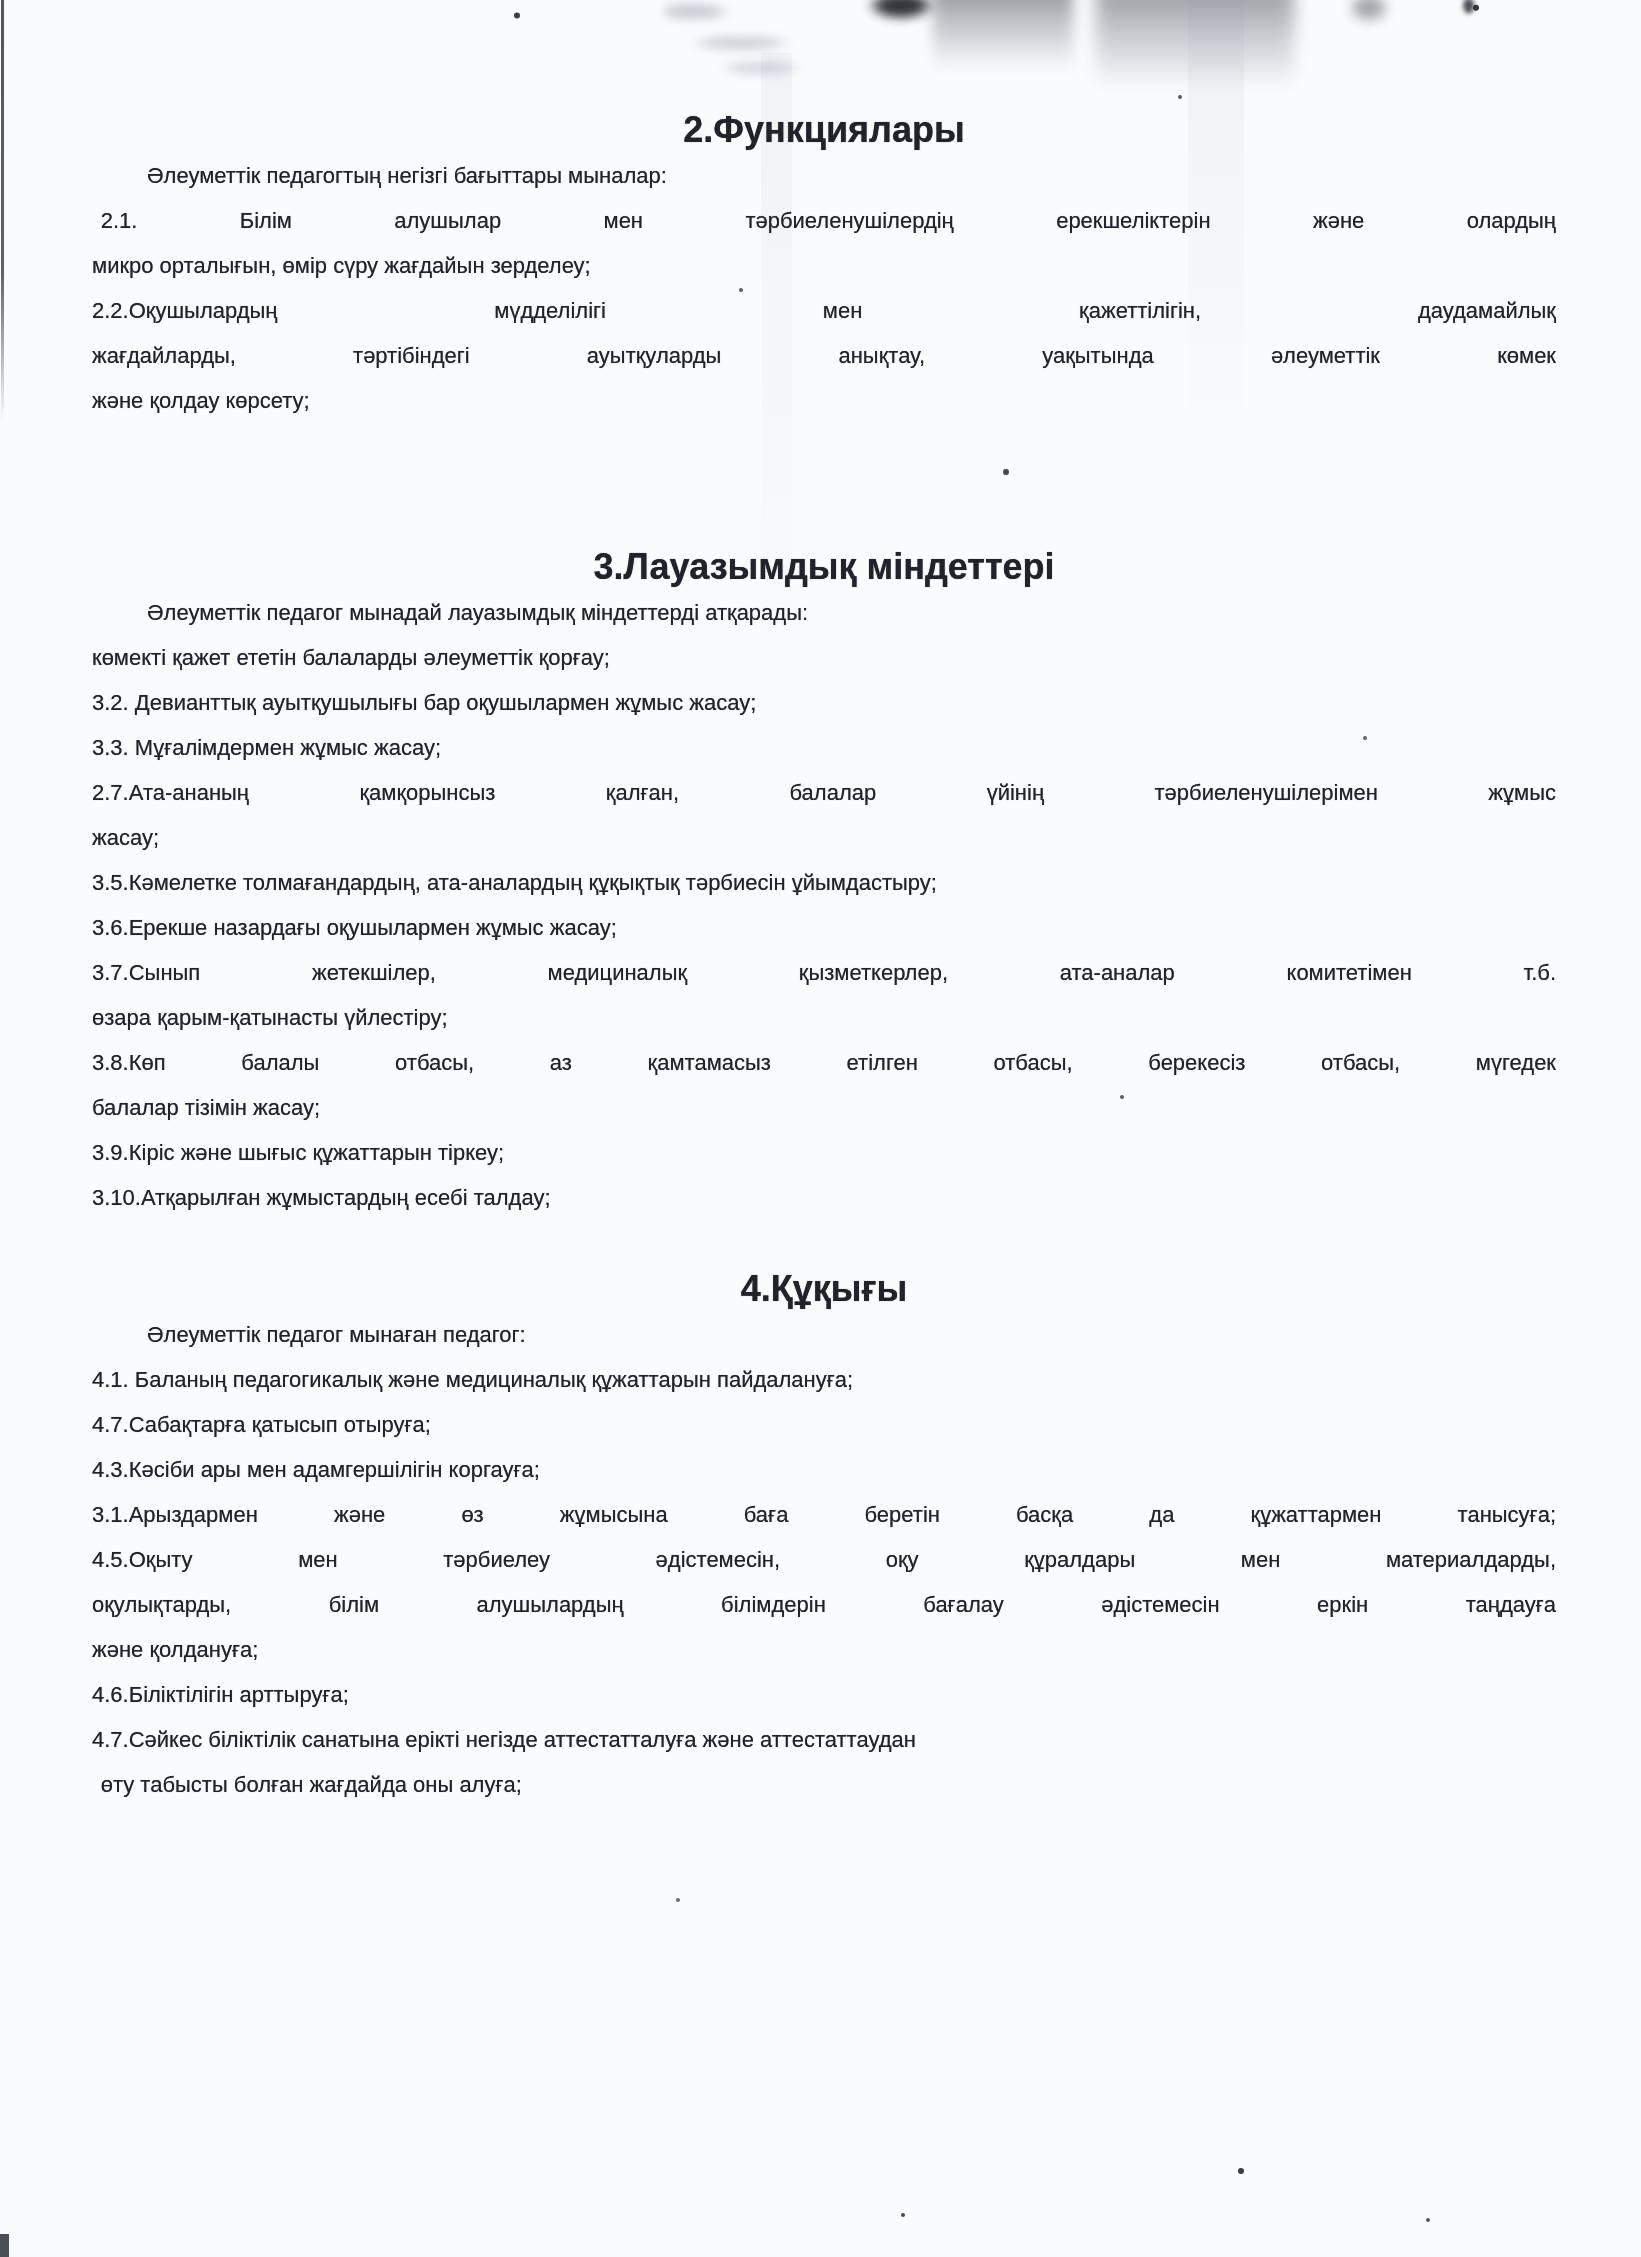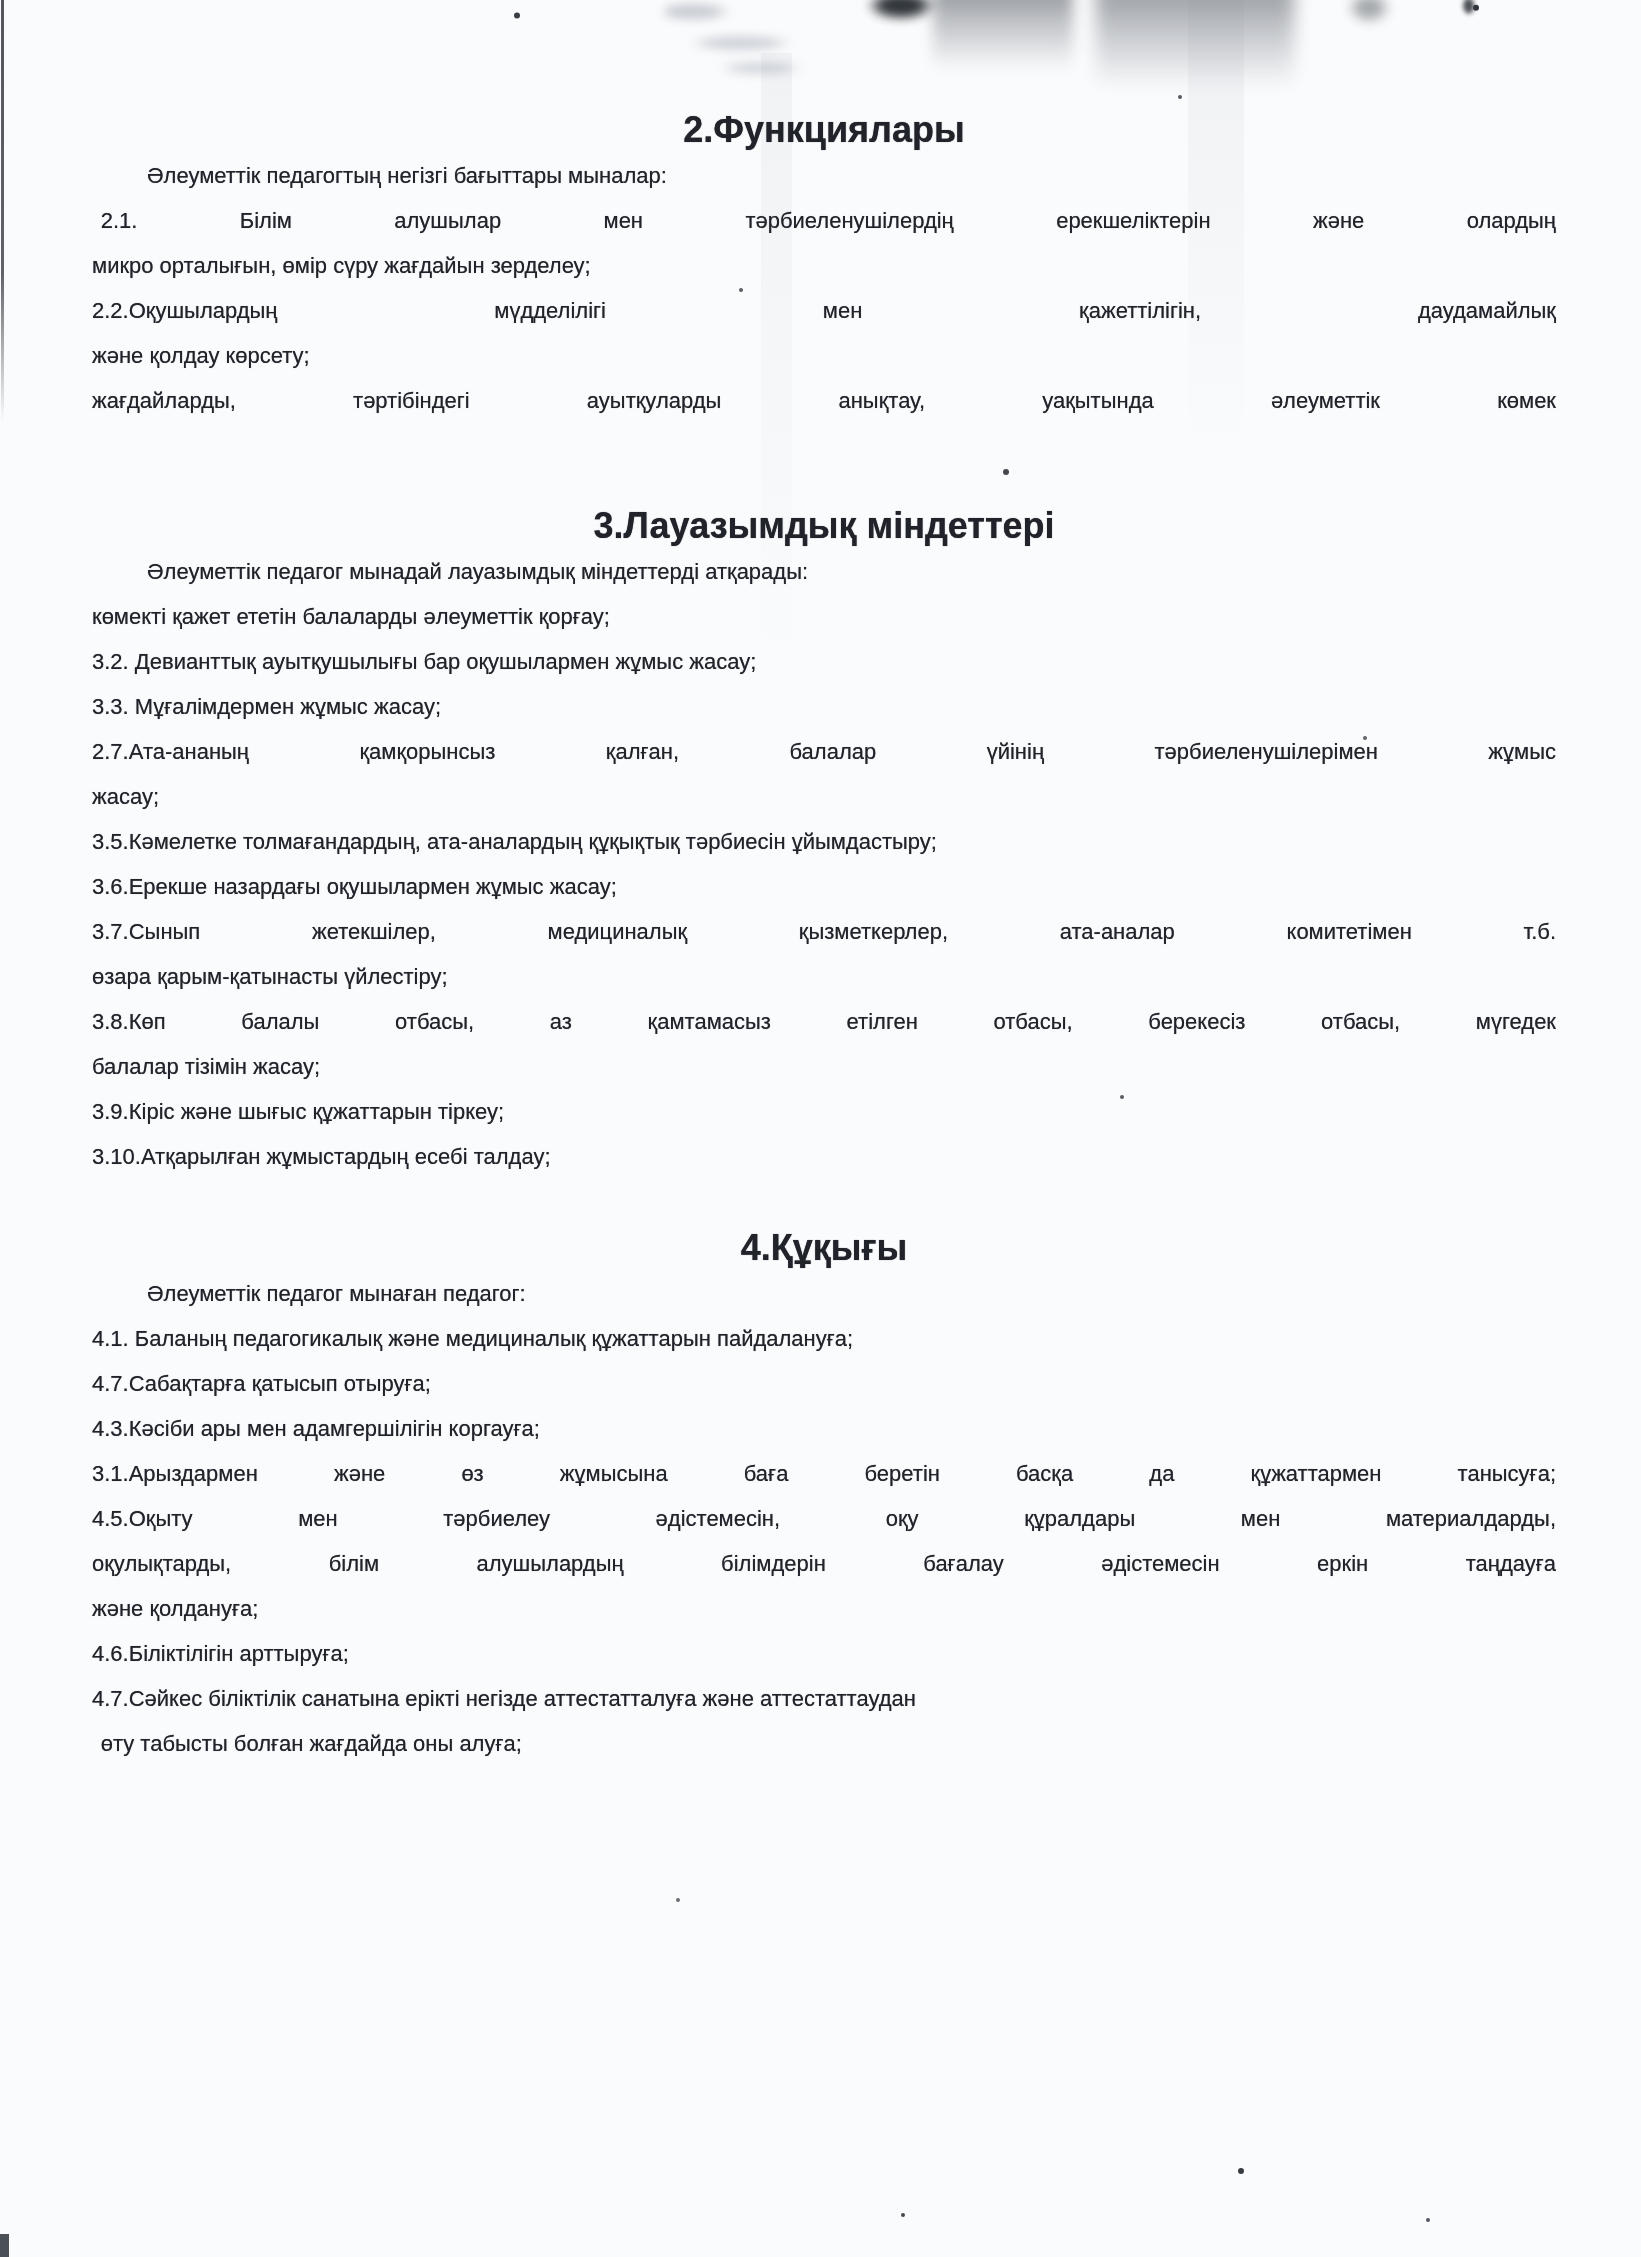--- a/index.html
+++ b/index.html
@@ -29,21 +29,21 @@
   .ind-sm{ padding-left:8.7px; }
   .heading{
     font-size:36px;
     line-height:47px;
     font-weight:bold;
     text-align:center;
     text-align-last:center;
     text-shadow:0 0 0.9px rgba(25,28,34,0.8);
   }
   .sec{ margin:0; }
-  .sec-3{ margin-top:79px; }
+  .sec-3{ margin-top:120px; }
   .sec-4{ margin-top:45px; }
   
   .art{ position:absolute; pointer-events:none; }
   .art-top-a{ left:664px; top:0; width:145px; height:77px; opacity:.33; filter:blur(4.8px);
     background:
       radial-gradient(ellipse 39px 9.7px at 29px 11.6px,#6b7384 60%,transparent),
       radial-gradient(ellipse 53px 8.7px at 77px 43px,#7d8596 60%,transparent),
       radial-gradient(ellipse 43px 7.7px at 97px 68px,#8b93a4 60%,transparent);}
   .art-top-b{ left:862px; top:-9.7px; width:77px; height:41px; opacity:.88; filter:blur(4.8px);
     background:radial-gradient(ellipse 35px 15.4px at 39px 15.4px,#151a20 55%,transparent);}
@@ -94,22 +94,22 @@
   <div class="art art-specks"></div>
 
   <div class="content">
 
     <div class="sec sec-2">
       <div class="ln heading">2.Функциялары</div>
       <div class="ln ind">Әлеуметтік педагогтың негізгі бағыттары мыналар:</div>
       <div class="ln j ind-sm">2.1. Білім алушылар мен тәрбиеленушілердің ерекшеліктерін және олардың</div>
       <div class="ln">микро орталығын, өмір сүру жағдайын зерделеу;</div>
       <div class="ln j">2.2.Оқушылардың мүдделілігі мен қажеттілігін, даудамайлық</div>
+      <div class="ln j">жағдайларды, тәртібіндегі ауытқуларды анықтау, уақытында әлеуметтік көмек</div>
       <div class="ln">және қолдау көрсету;</div>
-      <div class="ln j">жағдайларды, тәртібіндегі ауытқуларды анықтау, уақытында әлеуметтік көмек</div>
     </div>
 
     <div class="sec sec-3">
       <div class="ln heading">3.Лауазымдық міндеттері</div>
       <div class="ln ind">Әлеуметтік педагог мынадай лауазымдық міндеттерді атқарады:</div>
       <div class="ln">көмекті қажет ететін балаларды әлеуметтік қорғау;</div>
       <div class="ln">3.2. Девианттық ауытқушылығы бар оқушылармен жұмыс жасау;</div>
       <div class="ln">3.3. Мұғалімдермен жұмыс жасау;</div>
       <div class="ln j">2.7.Ата-ананың қамқорынсыз қалған, балалар үйінің тәрбиеленушілерімен жұмыс</div>
       <div class="ln">жасау;</div>

